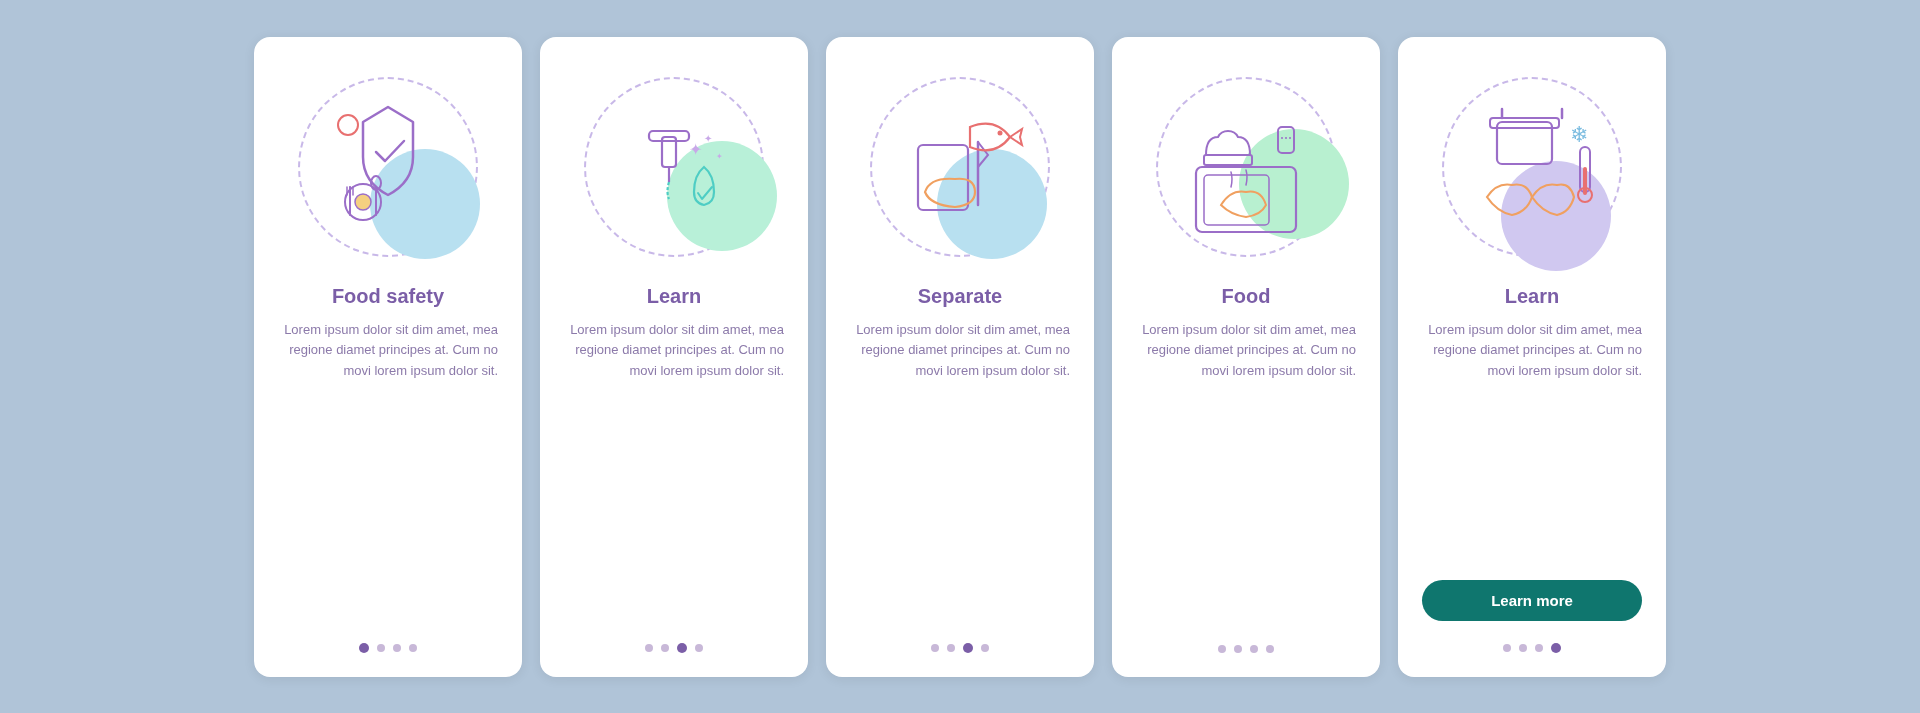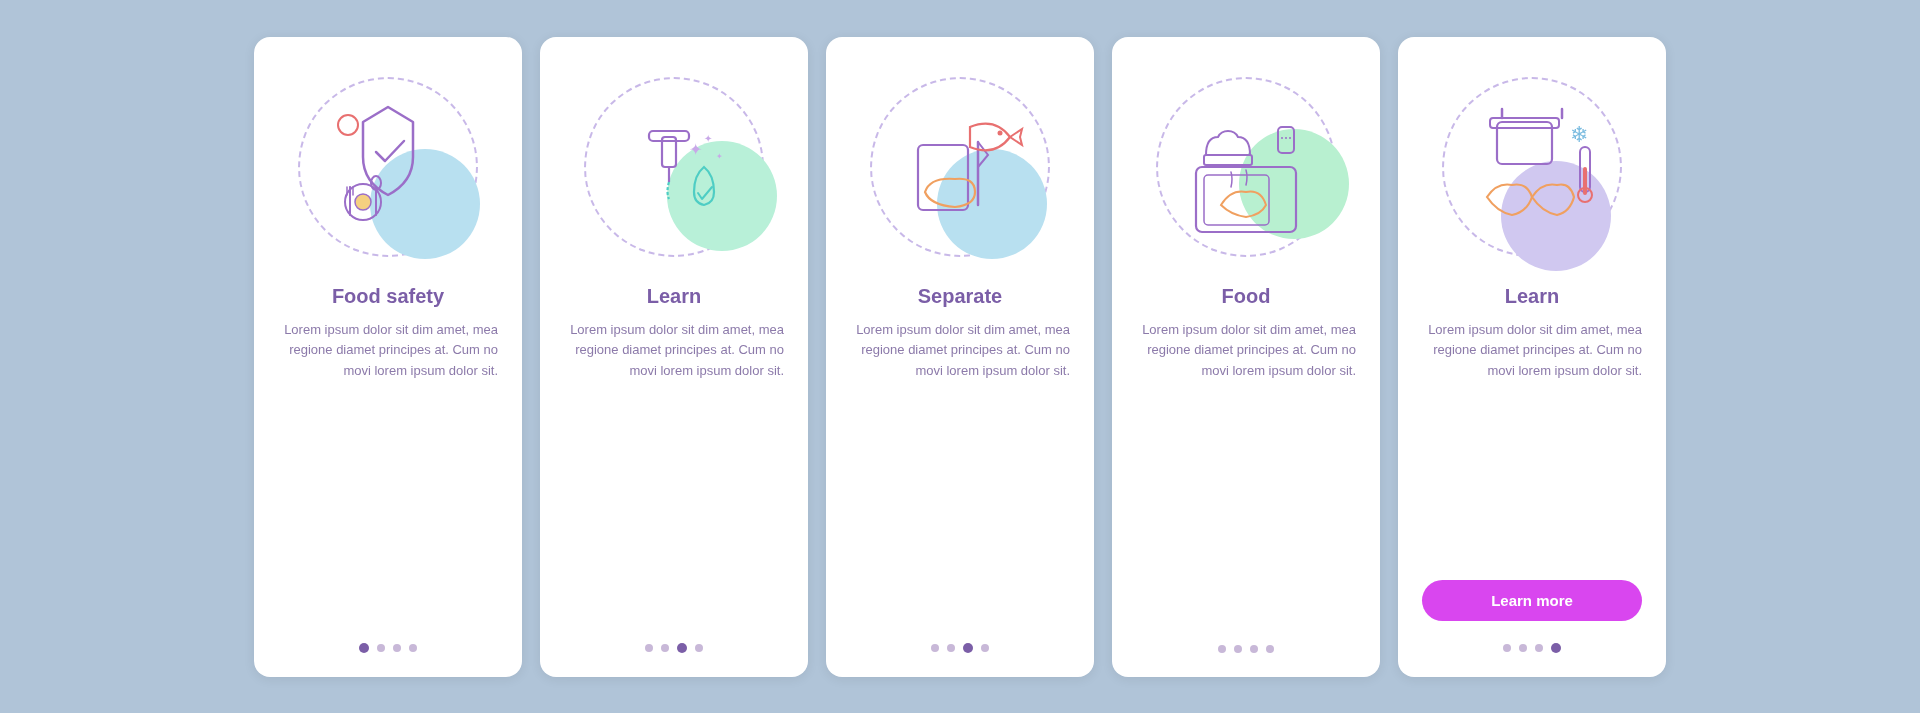--- a/index.html
+++ b/index.html
@@ -106,21 +106,21 @@
       background-color: #c8b8d8;
     }
 
     .dot.active {
       background-color: #7b5ea7;
       width: 10px;
       height: 10px;
     }
 
     .learn-more-btn {
-      background-color: #d946ef;
+      background-color: #0f766e;
       color: #fff;
       border: none;
       border-radius: 28px;
       padding: 12px 0;
       width: 100%;
       font-size: 15px;
       font-weight: 600;
       cursor: pointer;
       margin-top: 27px;
       margin-bottom: 4px;

